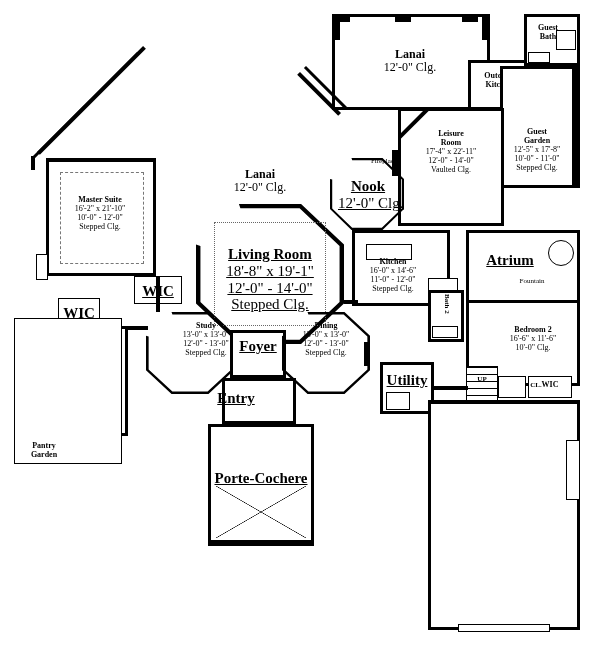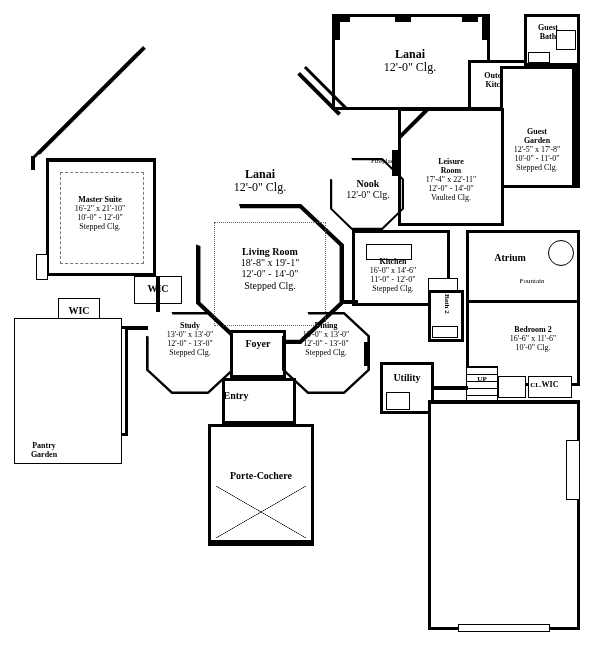--- a/index.html
+++ b/index.html
@@ -85,21 +85,21 @@
     font-style: italic;
     font-family: "Liberation Serif", serif;
     font-size: 9px;
     line-height: 1.25;
     color: #000;
     text-align: left;
     white-space: pre-line;
   }
   .tiny { font-size: 7px; }
   .s8 { font-size: 8px; }
-  .s9 { font-size: 10px; }
+  .s9 { font-size: 15px; text-decoration: underline; }
   .s10 { font-size: 12px; }
 </style>
 </head>
 <body>
 
 <div id="plan">
 
   <div class="room" style="left:332px; top:14px; width:158px; height:96px;"></div>
   <div class="wall" style="left:332px; top:14px; width:18px; height:8px;"></div>
   <div class="wall" style="left:395px; top:14px; width:16px; height:8px;"></div>
@@ -134,21 +134,21 @@
   <div class="lbl s8" style="left:500px; top:128px; width:74px;">
     <span class="nm">Guest</span>
     <span class="nm">Garden</span>
     <span class="dm">12'-5" x 17'-8"</span>
     <span class="dm">10'-0" - 11'-0"</span>
     <span class="dm">Stepped Clg.</span>
   </div>
 
   <div class="room" style="left:398px; top:108px; width:106px; height:118px;"></div>
   <div class="wall" style="left:398px; top:136px; width:40px; height:4px; transform:rotate(-45deg); transform-origin:left top;"></div>
-  <div class="lbl s8" style="left:404px; top:130px; width:94px;margin-top:28px;">
+  <div class="lbl s8" style="left:404px; top:130px; width:94px;">
     <span class="nm">Leisure</span>
     <span class="nm">Room</span>
     <span class="dm">17'-4" x 22'-11"</span>
     <span class="dm">12'-0" - 14'-0"</span>
     <span class="dm">Vaulted Clg.</span>
   </div>
   <div class="lbl tiny" style="left:355px; top:158px; width:42px; text-align:right;">
     <span class="dm">Fireplace</span>
   </div>
   <div class="wall" style="left:392px; top:150px; width:8px; height:26px;"></div>
@@ -241,21 +241,21 @@
   <div class="lbl tiny" style="left:524px; top:382px; width:24px;">
     <span class="nm">CL.</span>
   </div>
 
   <div class="stairs" style="left:466px; top:366px; width:32px; height:36px;"></div>
   <div class="lbl tiny" style="left:468px; top:376px; width:28px;">
     <span class="nm">UP</span>
   </div>
 
   <div class="octline" style="left:146px; top:312px; width:88px; height:82px;"></div>
-  <div class="lbl s8" style="left:148px; top:322px; width:84px;">
+  <div class="lbl s8" style="left:164px; top:322px; width:84px;">
     <span class="nm">Study</span>
     <span class="dm">13'-0" x 13'-0"</span>
     <span class="dm">12'-0" - 13'-0"</span>
     <span class="dm">Stepped Clg.</span>
   </div>
 
   <div class="room" style="left:230px; top:330px; width:56px; height:48px;"></div>
   <div class="lbl s9" style="left:232px; top:338px; width:52px;">
     <span class="nm">Foyer</span>
   </div>

